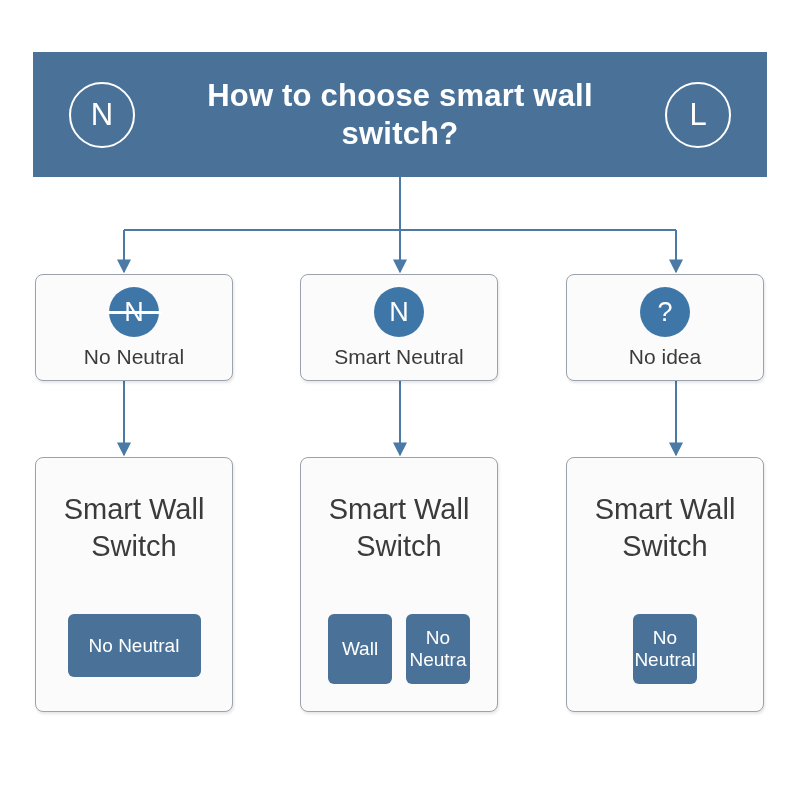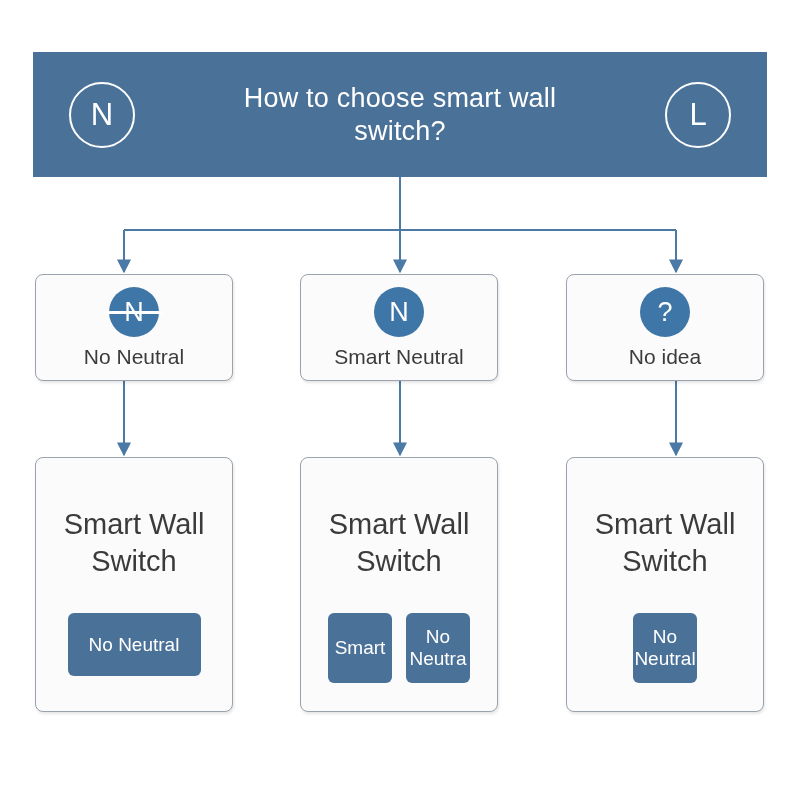--- a/index.html
+++ b/index.html
@@ -41,23 +41,23 @@
     display: flex;
     align-items: center;
     justify-content: space-between;
     box-sizing: border-box;
     padding: 0 36px;
   }
   .header-title {
     flex: 1 1 auto;
     text-align: center;
     color: #ffffff;
-    font-size: 27px;
+    font-size: 31px;
     line-height: 1.22;
-    font-weight: 400;
+    font-weight: 700;
     letter-spacing: 0.2px;
     padding: 0 10px;
     white-space: pre-line;
   }
   .terminal-circle {
     flex: 0 0 auto;
     width: 62px;
     height: 62px;
     border: 2px solid #ffffff;
     border-radius: 50%;
@@ -120,21 +120,22 @@
     font-weight: 400;
     text-align: center;
   }
 
   
   .product-card {
     display: flex;
     flex-direction: column;
     align-items: center;
     justify-content: flex-start;
-    padding-top: 48px;
+    padding-top: 33px;
+    gap: 16px;
   }
   .product-title {
     color: #3b3b3b;
     font-size: 29px;
     line-height: 1.28;
     font-weight: 400;
     text-align: center;
     white-space: pre-line;
   }
   .button-row {
@@ -223,21 +224,21 @@
 Switch</div>
     <div class="button-row">
       <button class="sw-button wide">No Neutral</button>
     </div>
   </div>
 
   <div class="card product-card" style="left:300px; top:457px; width:198px; height:255px;">
     <div class="product-title">Smart Wall
 Switch</div>
     <div class="button-row">
-      <button class="sw-button square">Smart</button>
+      <button class="sw-button square">Wall</button>
       <button class="sw-button square">No
 Neutra</button>
     </div>
   </div>
 
   <div class="card product-card" style="left:566px; top:457px; width:198px; height:255px;">
     <div class="product-title">Smart Wall
 Switch</div>
     <div class="button-row">
       <button class="sw-button square">No

